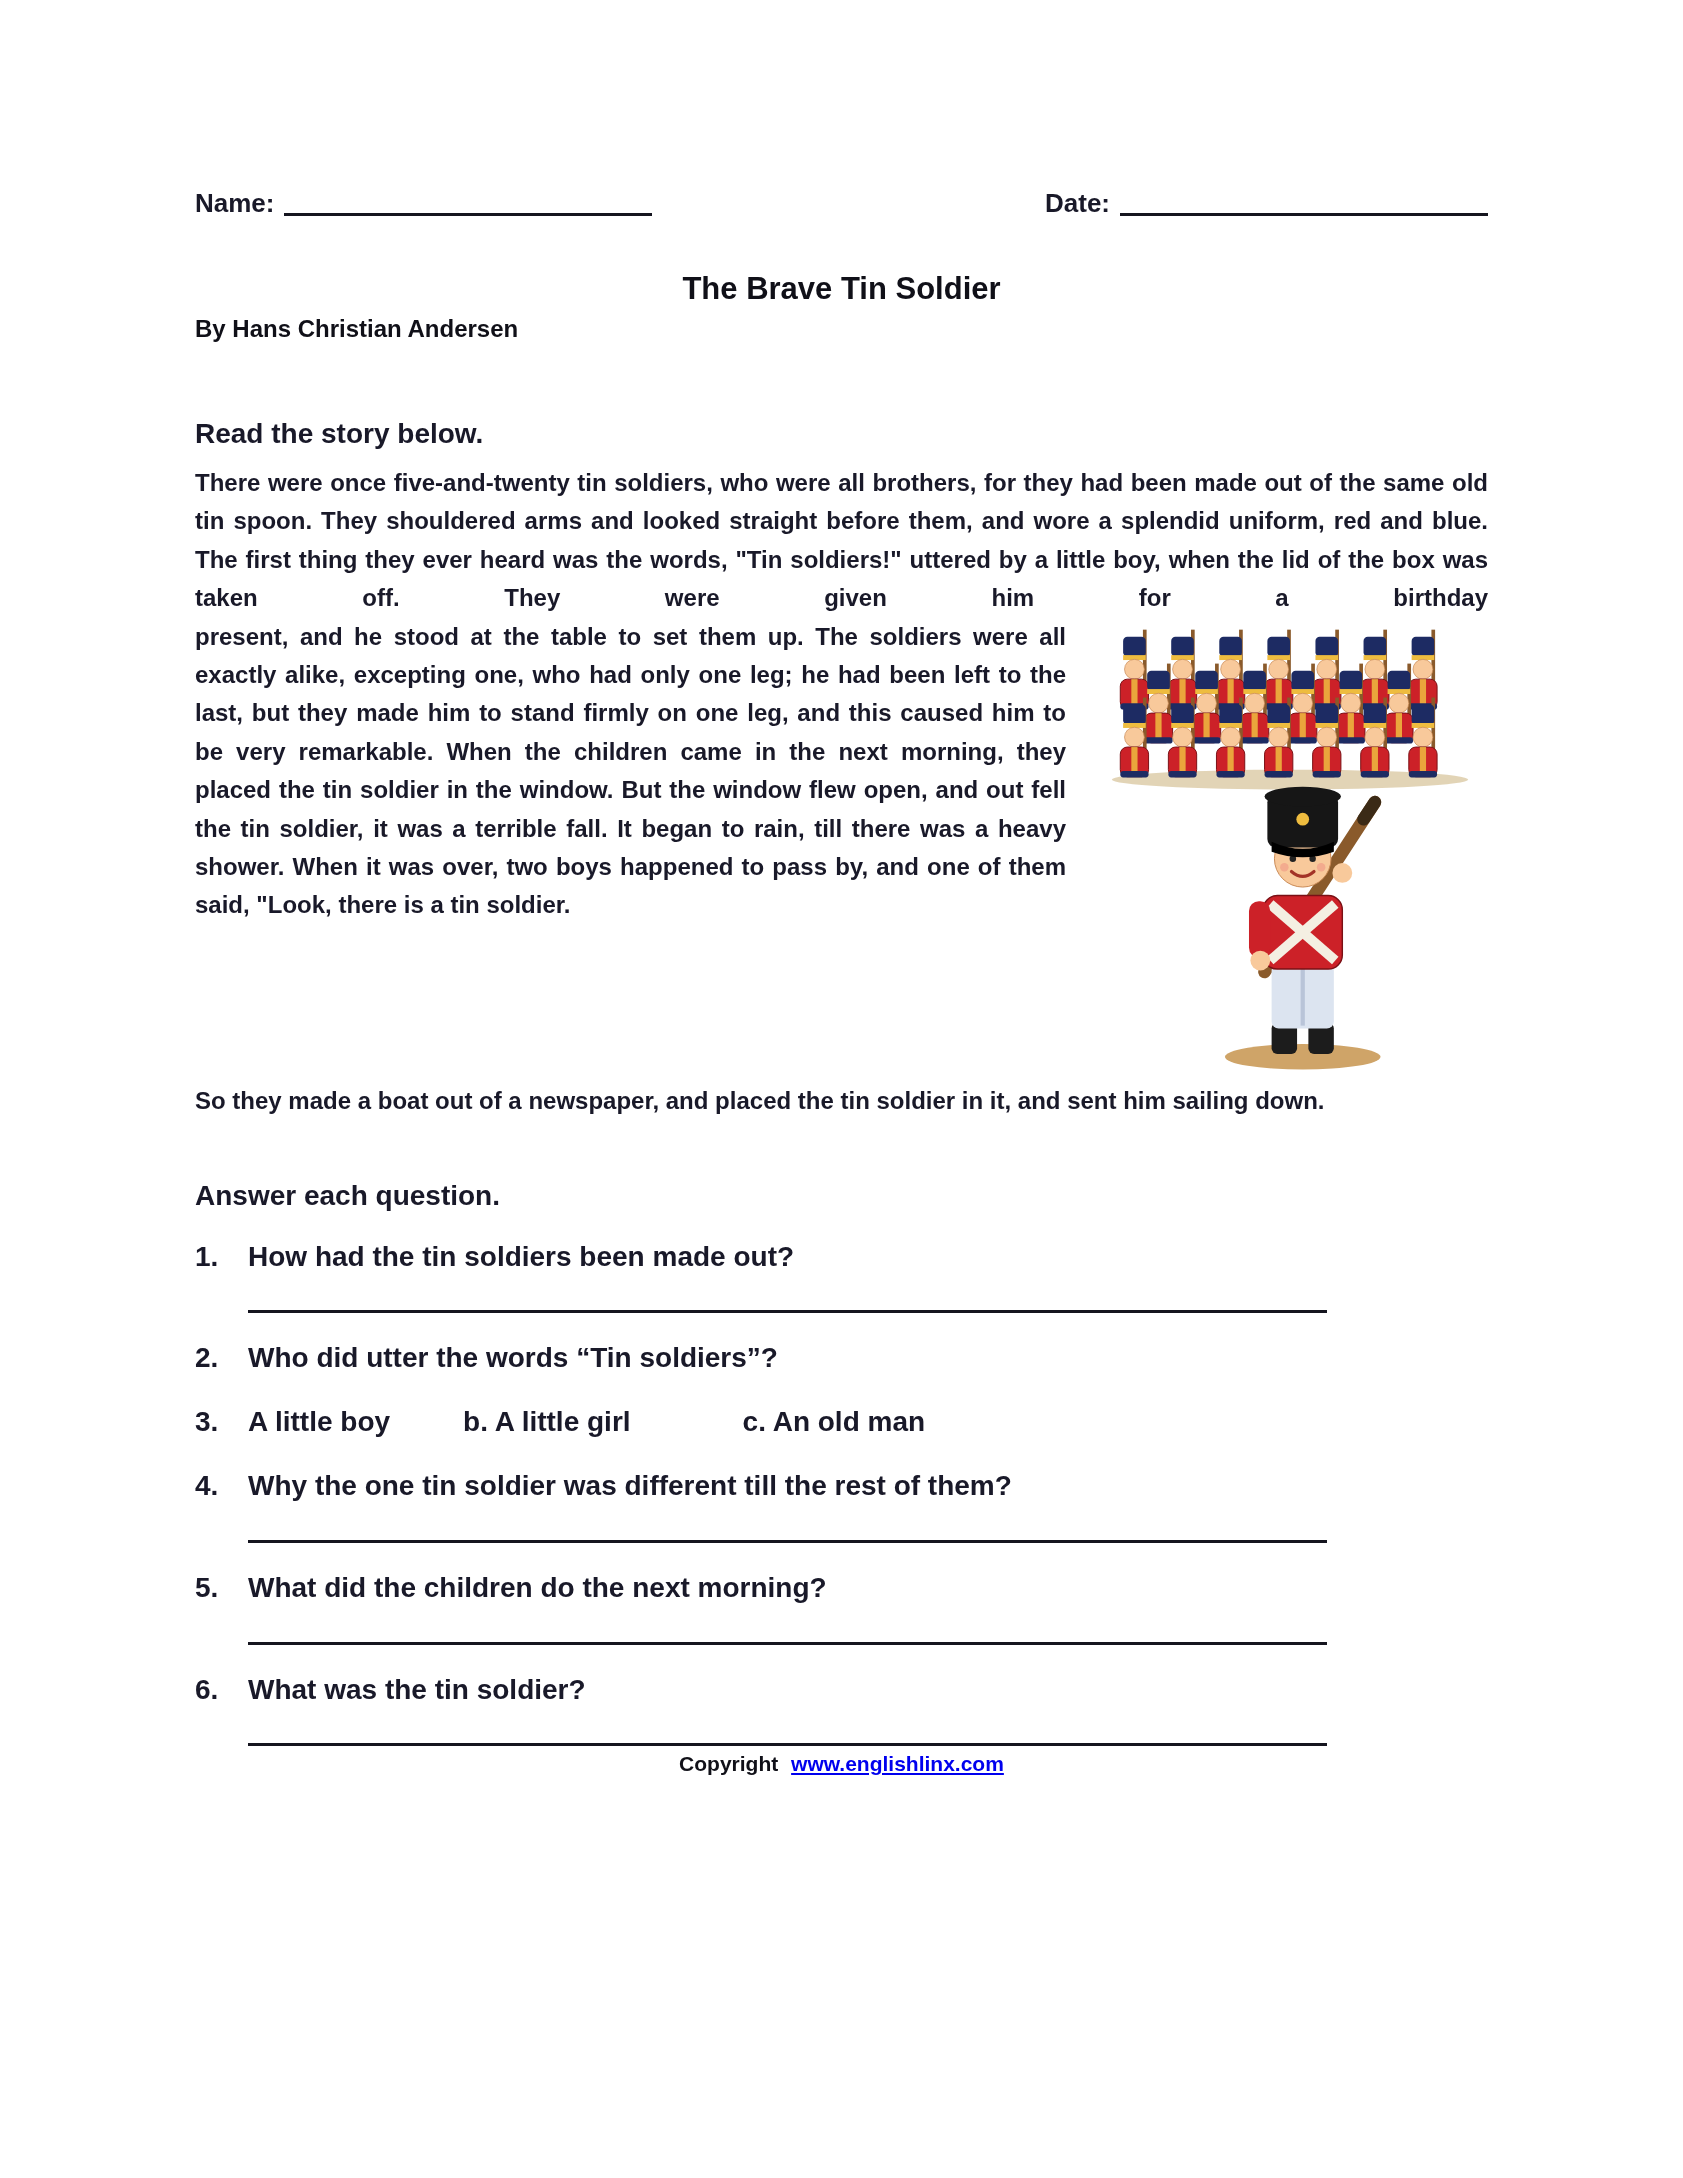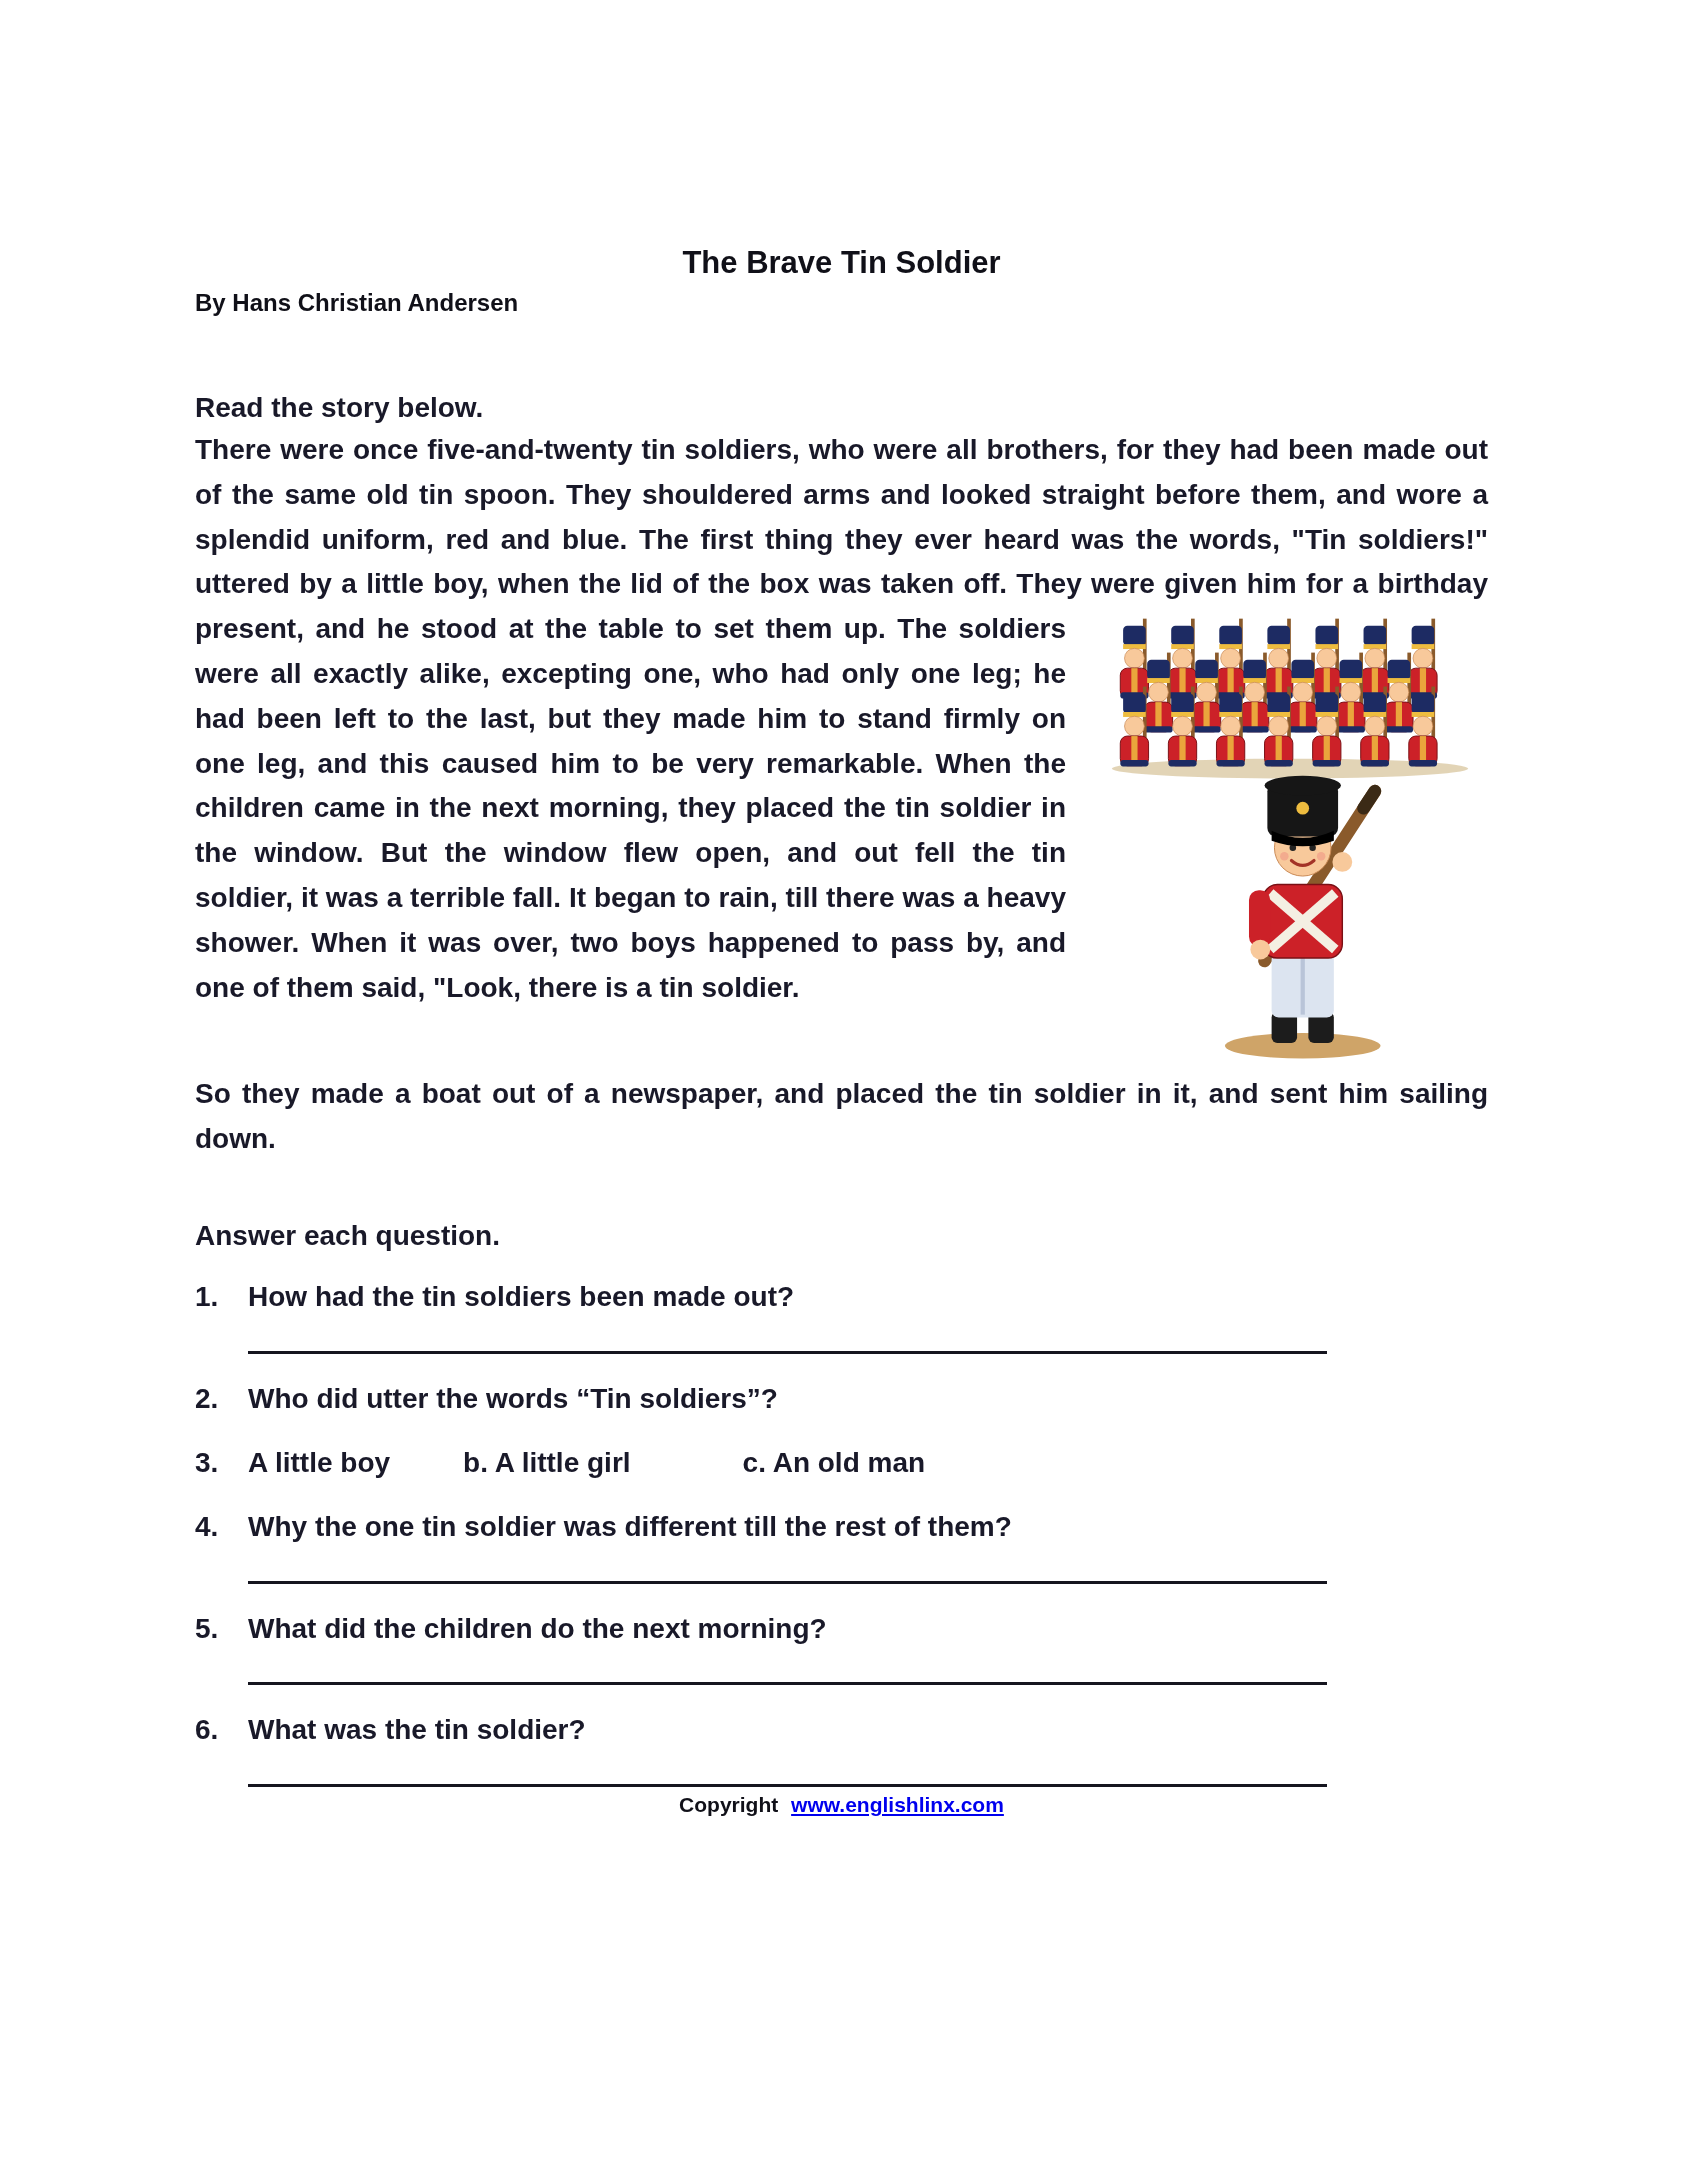--- a/index.html
+++ b/index.html
@@ -54,22 +54,22 @@
     margin-top: 8px;
     color: #101018;
   }
 
   
   .read-instruction {
     font-size: 28px;
     margin-top: 75px;
   }
   .story {
-    margin-top: 4px;
-    font-size: 28px;
+    margin-top: 14px;
+    font-size: 24px;
     line-height: 1.6;
     text-align: justify;
   }
   .story-part1 { text-align: justify; text-align-last: justify; }
   .story-part2 { text-align: justify; }
   .story-part3 { clear: both; text-align: justify; }
 
   .story-figure {
     float: right;
     width: 396px;
@@ -115,20 +115,30 @@
     text-decoration: underline;
     margin-left: 7px;
     cursor: pointer;
   }
 </style>
 </head>
 <body>
 
 <div class="page">
 
+  <div class="name-date-row">
+    <div class="nd-group">
+      <span class="nd-label">Name:</span>
+      <span class="blank-line"></span>
+    </div>
+    <div class="nd-group">
+      <span class="nd-label">Date:</span>
+      <span class="blank-line"></span>
+    </div>
+  </div>
 
   <div class="story-title">The Brave Tin Soldier</div>
   <div class="author">By Hans Christian Andersen</div>
 
   <div class="read-instruction">Read the story below.</div>
 
   <div class="story">
     <div class="story-part1">
       <span>There were once five-and-twenty tin soldiers, who were all brothers, for they had been made out of the same old tin spoon. They shouldered arms and looked straight before them, and wore a splendid uniform, red and blue. The first thing they ever heard was the words, "Tin soldiers!" uttered by a little boy, when the lid of the box was taken off. They were given him for a birthday</span>
     </div>

